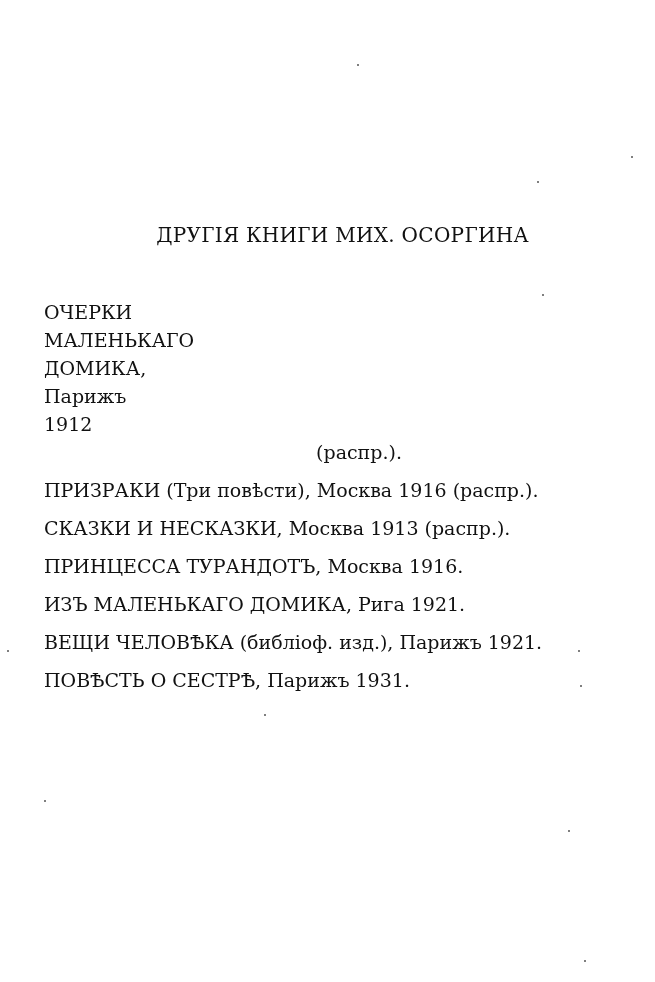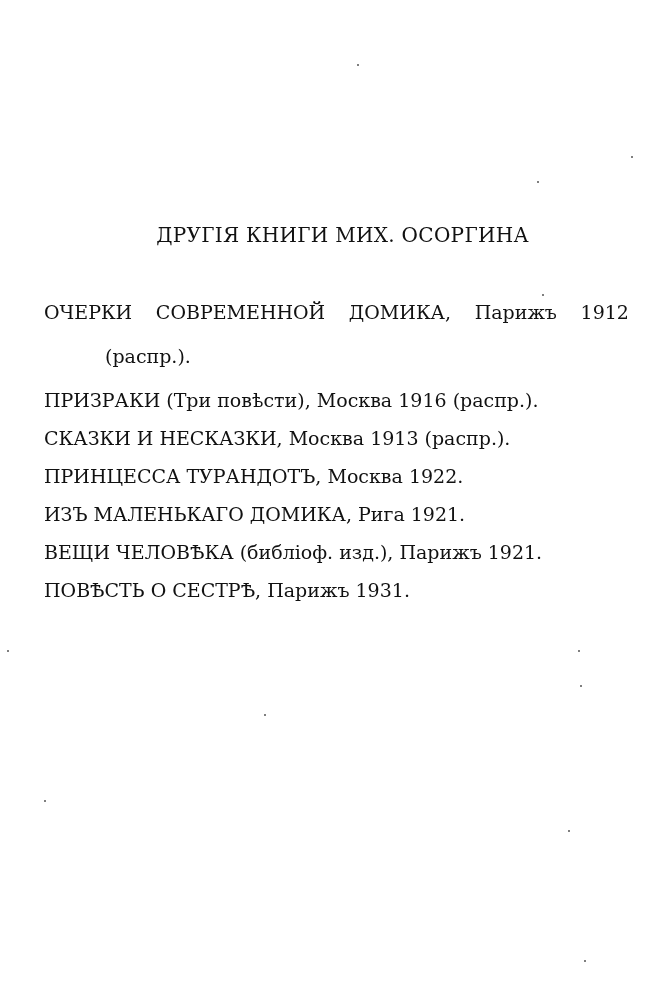--- a/index.html
+++ b/index.html
@@ -34,20 +34,21 @@
       position: absolute;
       left: 44px;
       top: 298px;
       width: 585px;
     }
     .entry {
       font-size: 19px;
       line-height: 28px;
       margin: 0 0 10px 0;
       white-space: nowrap;
+      flex-direction: column;
     }
     .entry.justify {
       display: flex;
       justify-content: space-between;
       white-space: nowrap;
     }
     .entry .cont {
       display: block;
       padding-left: 45px;
     }
@@ -67,33 +68,33 @@
 
 <div class="page">
 
   <div class="heading">ДРУГІЯ КНИГИ МИХ. ОСОРГИНА</div>
 
   <div class="list">
 
     <div class="first-block">
       <div class="entry justify" style="margin-bottom:0;">
         <span>ОЧЕРКИ</span>
-        <span>СОВРЕМЕННОЙ</span>
+        <span>МАЛЕНЬКАГО</span>
         <span>ДОМИКА,</span>
         <span>Парижъ</span>
         <span>1912</span>
       </div>
-      <div class="entry" style="margin:16px;">
+      <div class="entry" style="margin:0;text-align:center;">
         <span class="cont">(распр.).</span>
       </div>
     </div>
 
     <div class="entry">ПРИЗРАКИ (Три повѣсти), Москва 1916 (распр.).</div>
     <div class="entry">СКАЗКИ И НЕСКАЗКИ, Москва 1913 (распр.).</div>
-    <div class="entry">ПРИНЦЕССА ТУРАНДОТЪ, Москва 1922.</div>
+    <div class="entry">ПРИНЦЕССА ТУРАНДОТЪ, Москва 1916.</div>
     <div class="entry">ИЗЪ МАЛЕНЬКАГО ДОМИКА, Рига 1921.</div>
     <div class="entry">ВЕЩИ ЧЕЛОВѢКА (библіоф. изд.), Парижъ 1921.</div>
     <div class="entry">ПОВѢСТЬ О СЕСТРѢ, Парижъ 1931.</div>
   </div>
 
   <div class="dot" style="left:357px; top:64px;"></div>
   <div class="dot" style="left:631px; top:156px;"></div>
   <div class="dot" style="left:537px; top:181px;"></div>
   <div class="dot" style="left:542px; top:294px;"></div>
   <div class="dot" style="left:578px; top:650px;"></div>

